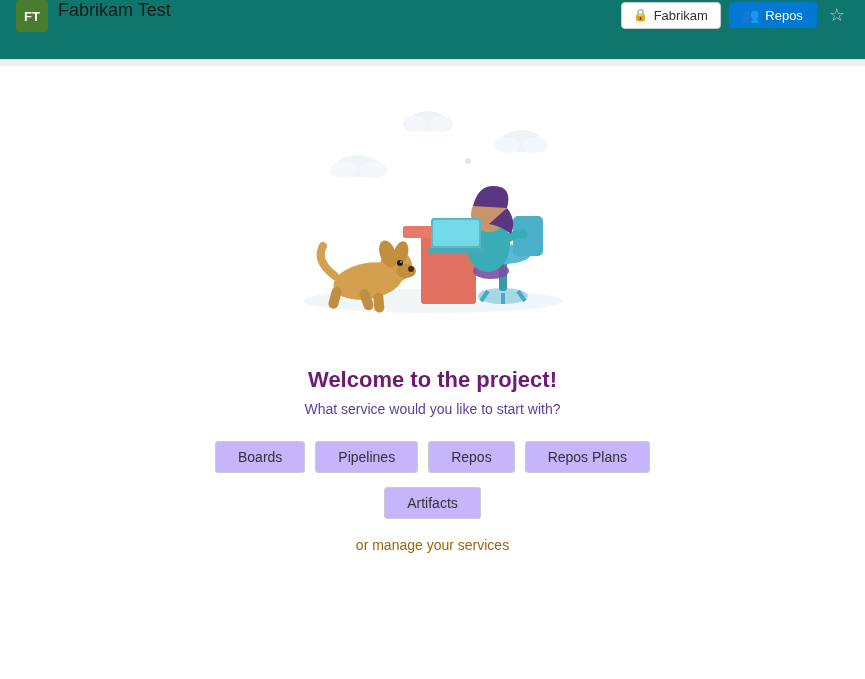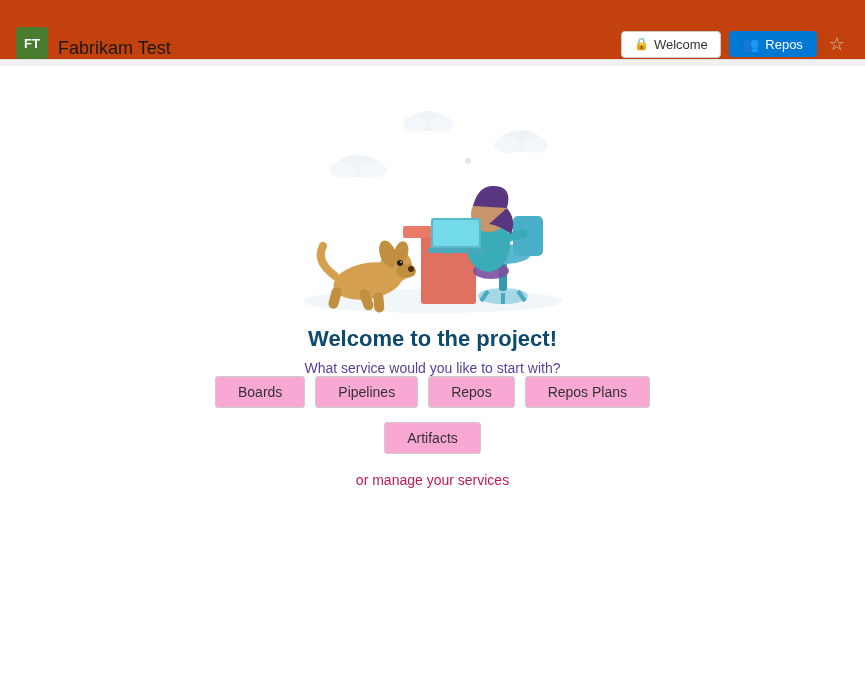--- a/index.html
+++ b/index.html
@@ -1,25 +1,25 @@
 <!DOCTYPE html>
 <html><head>
   <meta charset="utf-8">
   <style>
     * { margin: 0; padding: 0; box-sizing: border-box; }
     body { font-family: "Segoe UI", Arial, sans-serif; background: #fff; width: 865px; height: 679px; overflow: hidden; }
 
     
     .header {
       display: flex;
-      align-items: flex-end;
+      align-items: flex-start;
       padding: 0 16px;
       height: 60px;
       border-bottom: 1px solid #e0e0e0;
-      background: #c2410c;
+      background: #0f766e;
     }
     .logo-box {
       width: 32px;
       height: 32px;
       background: #4a7c2f;
       color: #fff;
       font-weight: 700;
       font-size: 13px;
       display: flex;
       align-items: center;
@@ -94,77 +94,79 @@
       width: 320px;
       height: 230px;
       position: relative;
       margin-bottom: 10px;
     }
 
     
     .welcome-title {
       font-size: 22px;
       font-weight: 700;
-      color: #0c4a6e;
+      color: #701a75;
       margin-bottom: 8px;
+      margin-top: 41px;
     }
     .welcome-subtitle {
       font-size: 14px;
       color: #5b3f9a;
+      margin-bottom: 24px;
     }
 
     
     .service-buttons {
       display: flex;
       flex-wrap: wrap;
       justify-content: center;
       gap: 10px;
       margin-bottom: 14px;
       max-width: 500px;
     }
     .service-btn {
       padding: 7px 22px;
       border: 1px solid #ccc;
       border-radius: 3px;
-      background: #f9a8d4;
+      background: #c4b5fd;
       font-size: 14px;
       color: #333;
       cursor: pointer;
     }
 
     .service-buttons-row2 {
       display: flex;
       justify-content: flex-end;
       margin-bottom: 18px;
     }
 
     
     .manage-link {
       font-size: 14px;
-      color: #be185d;
+      color: #a16207;
       cursor: pointer;
       text-decoration: none;
     }
 
     
     .illustration svg {
       width: 100%;
       height: 100%;
     }
   </style>
 </head>
 <body>
 
 <div class="header">
   <div class="logo-box">FT</div>
   <span class="project-title">Fabrikam Test</span>
   <div class="header-actions">
     <button class="btn-private">
       <span class="lock-icon">🔒</span>
-      <span>Welcome</span>
+      <span>Fabrikam</span>
     </button>
     <button class="btn-invite">
       <span style="font-size:14px;">👥</span>
       <span>Repos</span>
     </button>
     <button class="star-btn">
       <span>☆</span>
     </button>
   </div>
 </div>

